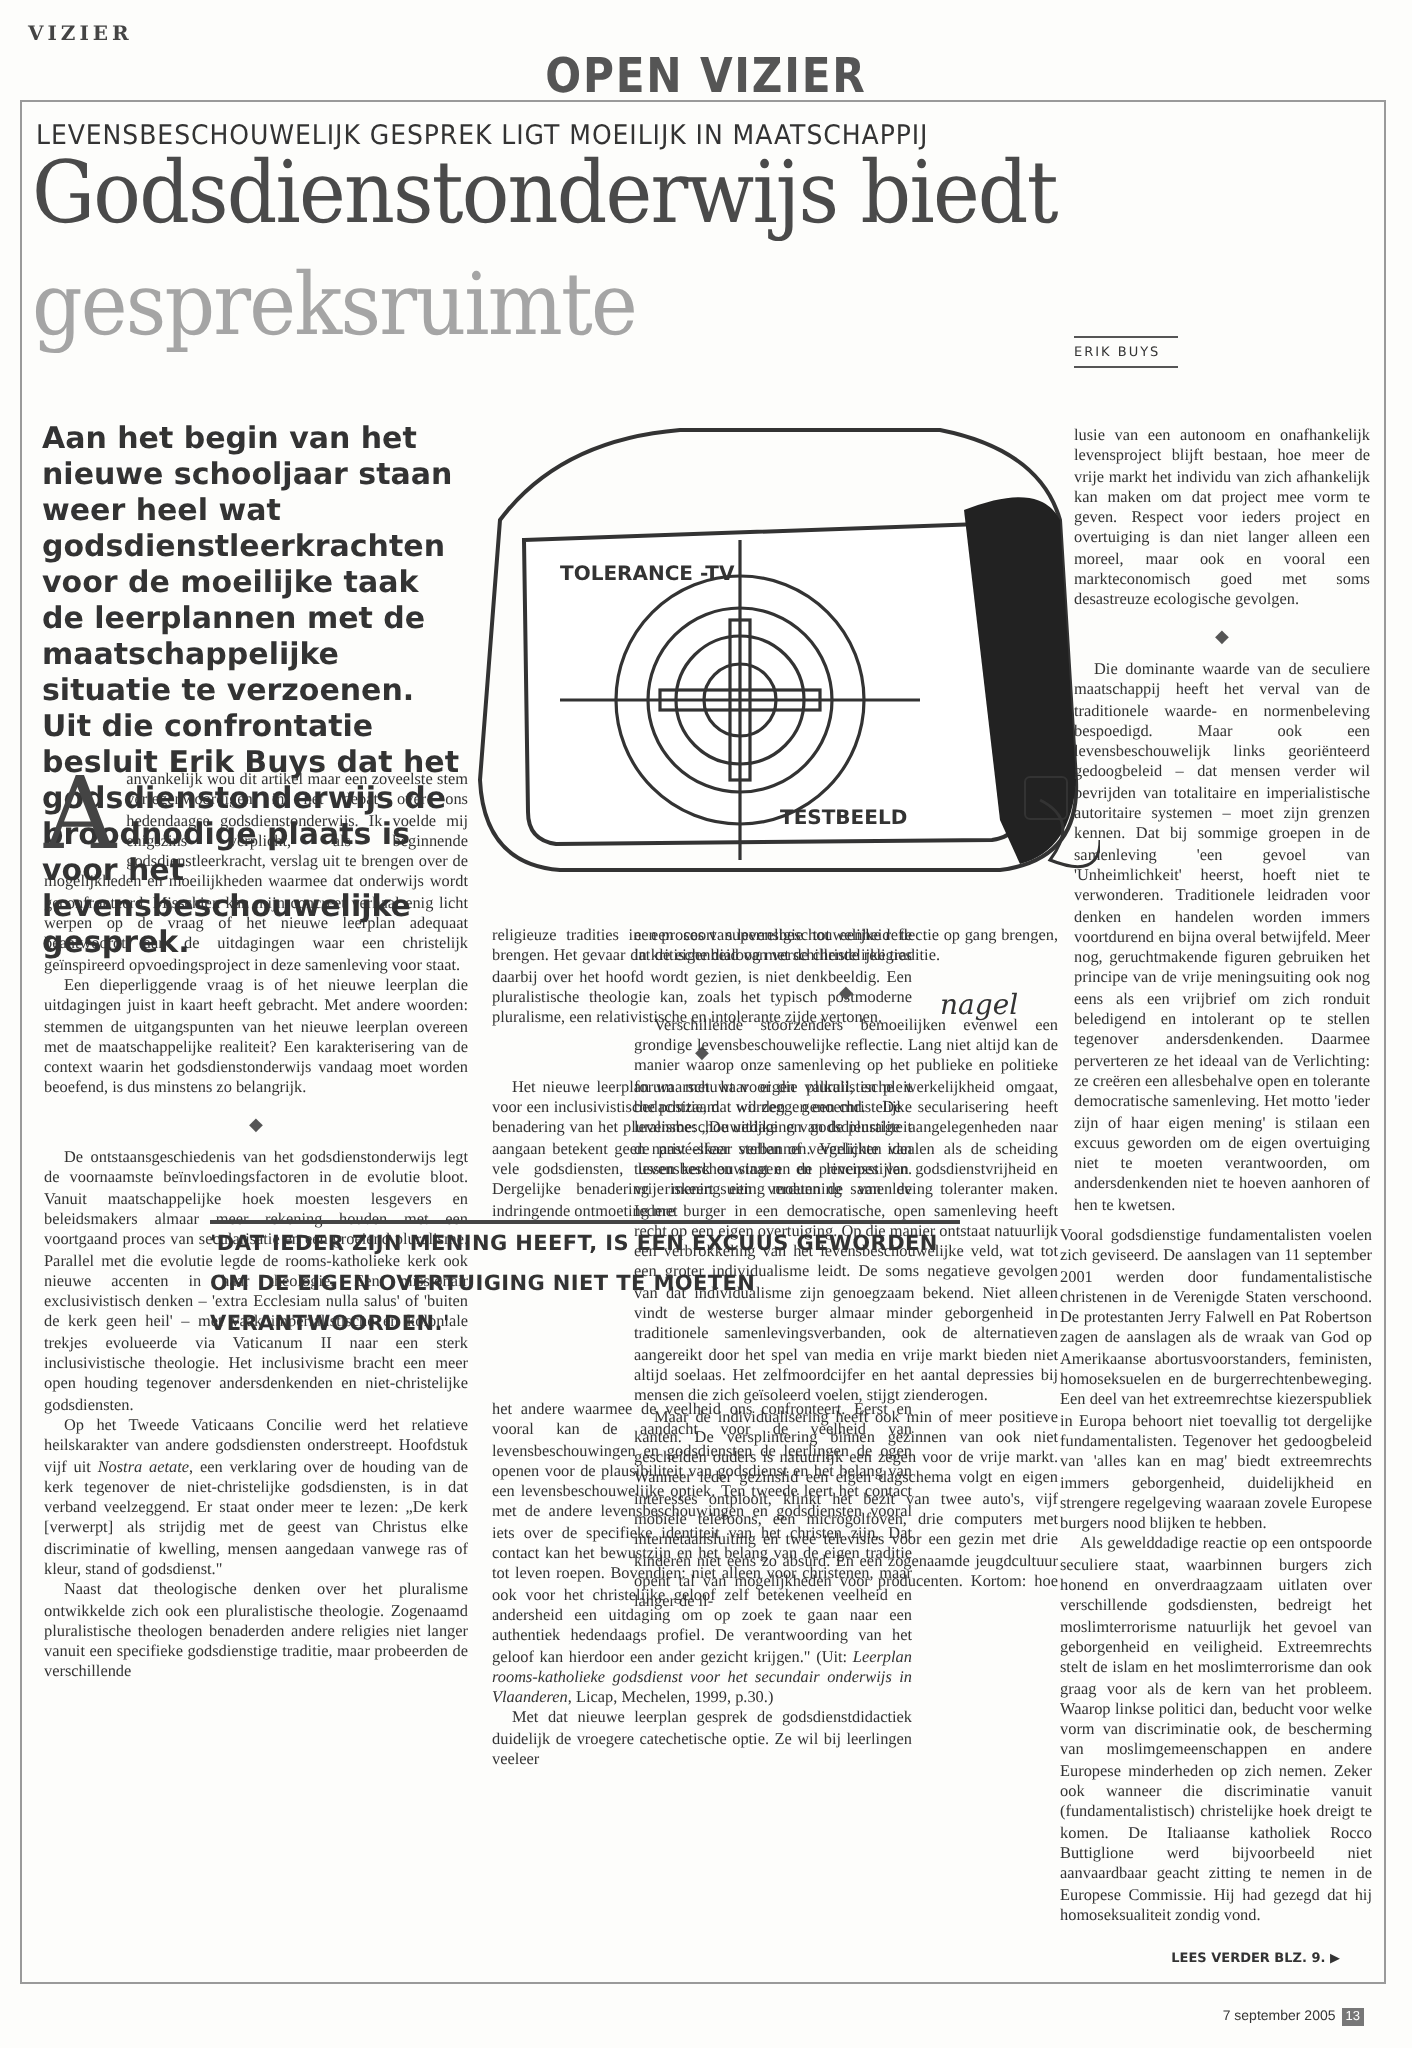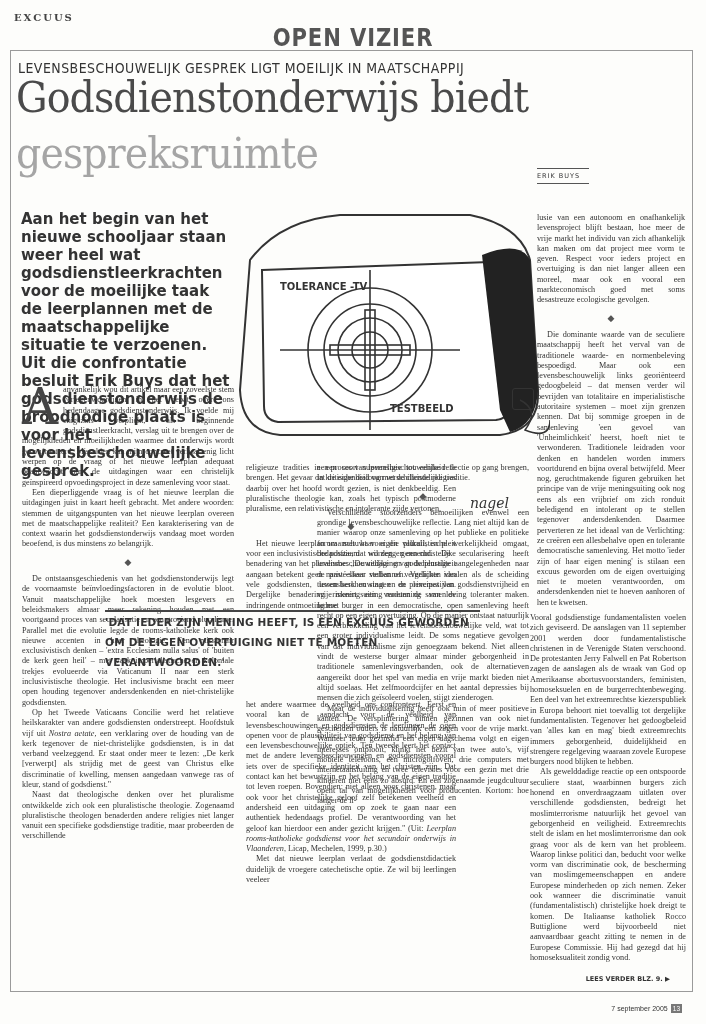--- a/index.html
+++ b/index.html
@@ -20,21 +20,21 @@
   .quote { position:absolute; left:105px; top:610px; width:375px; border-top:2px solid #444; font-family:"DejaVu Sans", sans-serif; font-weight:bold; font-size:10.5px; line-height:20px; color:#333; letter-spacing:0.2px; }
   .more { position:absolute; right:36px; top:975px; font-family:"DejaVu Sans", sans-serif; font-weight:bold; font-size:6.5px; color:#333; }
   .footer-date { position:absolute; right:24px; top:1004px; font-family:Liberation Sans, sans-serif; font-size:7px; color:#333; }
   .pagebox { display:inline-block; background:#777; color:#fff; font-size:6.5px; padding:1px 2px; margin-left:3px; }
   .cartoon { position:absolute; left:220px; top:200px; width:330px; height:240px; }
   i { font-style:italic; }
 </style>
 </head>
 <body>
 
-<div class="masthead">EXCUUS</div>
+<div class="masthead">VIZIER</div>
 <div class="rubric">OPEN VIZIER</div>
 <div class="frame"></div>
 <div class="kicker">LEVENSBESCHOUWELIJK GESPREK LIGT MOEILIJK IN MAATSCHAPPIJ</div>
 <div class="h1a">Godsdienstonderwijs biedt</div>
 <div class="h1b">gespreksruimte</div>
 <div class="byline">ERIK BUYS</div>
 
 <div class="intro">Aan het begin van het nieuwe schooljaar staan weer heel wat godsdienstleerkrachten voor de moeilijke taak de leerplannen met de maatschappelijke situatie te verzoenen. Uit die confrontatie besluit Erik Buys dat het godsdienstonderwijs de broodnodige plaats is voor het levensbeschouwelijke gesprek.</div>
 
 <svg class="cartoon" viewBox="0 0 330 240">
@@ -67,21 +67,21 @@
   <p>Naast dat theologische denken over het pluralisme ontwikkelde zich ook een pluralistische theologie. Zogenaamd pluralistische theologen benaderden andere religies niet langer vanuit een specifieke godsdienstige traditie, maar probeerden de verschillende</p>
 </div>
 
 <div class="col" style="left:246px;top:463px;width:210px;">
   <p class="first">religieuze tradities in een soort superreligie tot eenheid te brengen. Het gevaar dat de eigenheid van verschillende religies daarbij over het hoofd wordt gezien, is niet denkbeeldig. Een pluralistische theologie kan, zoals het typisch postmoderne pluralisme, een relativistische en intolerante zijde vertonen.</p>
   <div class="sep">◆</div>
   <p>Het nieuwe leerplan waarschuwt voor die valkuil, en pleit voor een inclusivistische positie, dat wil zeggen een christelijke benadering van het pluralisme: „De uitdaging van de pluraliteit aangaan betekent geen naast elkaar stellen of vergelijken van vele godsdiensten, levensbeschouwingen en levensstijlen. Dergelijke benadering riskeert een verdunning van de indringende ontmoeting met</p>
 </div>
 <div class="col" style="left:246px;top:700px;width:210px;">
   <p class="first"><span>het andere waarmee de veelheid ons confronteert. Eerst en vooral kan de aandacht voor de veelheid van levensbeschouwingen en godsdiensten de leerlingen de ogen openen voor de plausibiliteit van godsdienst en het belang van een levensbeschouwelijke optiek. Ten tweede leert het contact met de andere levensbeschouwingen en godsdiensten vooral iets over de specifieke identiteit van het christen zijn. Dat contact kan het bewustzijn en het belang van de eigen traditie tot leven roepen. Bovendien: niet alleen voor christenen, maar ook voor het christelijke geloof zelf betekenen veelheid en andersheid een uitdaging om op zoek te gaan naar een authentiek hedendaags profiel. De verantwoording van het geloof kan hierdoor een ander gezicht krijgen." (Uit: </span><i>Leerplan rooms-katholieke godsdienst voor het secundair onderwijs in Vlaanderen</i><span>, Licap, Mechelen, 1999, p.30.)</span></p>
-  <p>Met dat nieuwe leerplan verlaat de godsdienstdidactiek duidelijk de vroegere catechetische optie. Ze wil bij leerlingen veeleer</p>
+  <p>Met dat nieuwe leerplan gesprek de godsdienstdidactiek duidelijk de vroegere catechetische optie. Ze wil bij leerlingen veeleer</p>
 </div>
 
 <div class="col" style="left:467px;top:463px;width:60px;"></div>
 <div class="col" style="left:316px;top:463px;width:0;"></div>
 
 <div class="col" style="left:316px;top:463px;width:0;"></div>
 
 <div class="col" style="left:316px;top:0;width:0;"></div>
 
 <div class="col" style="left:316px;top:463px;width:0;"></div>

